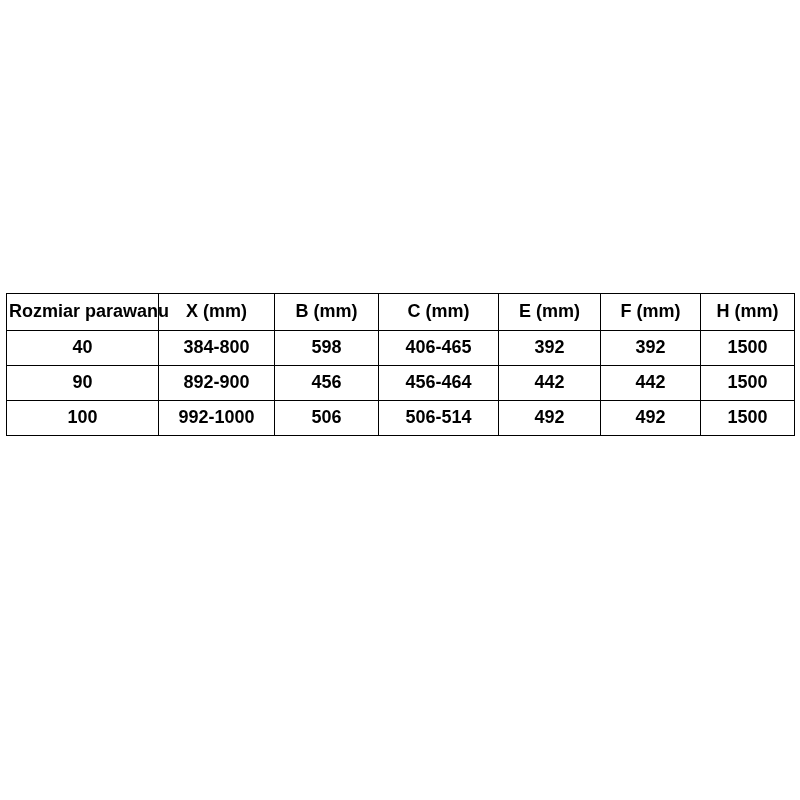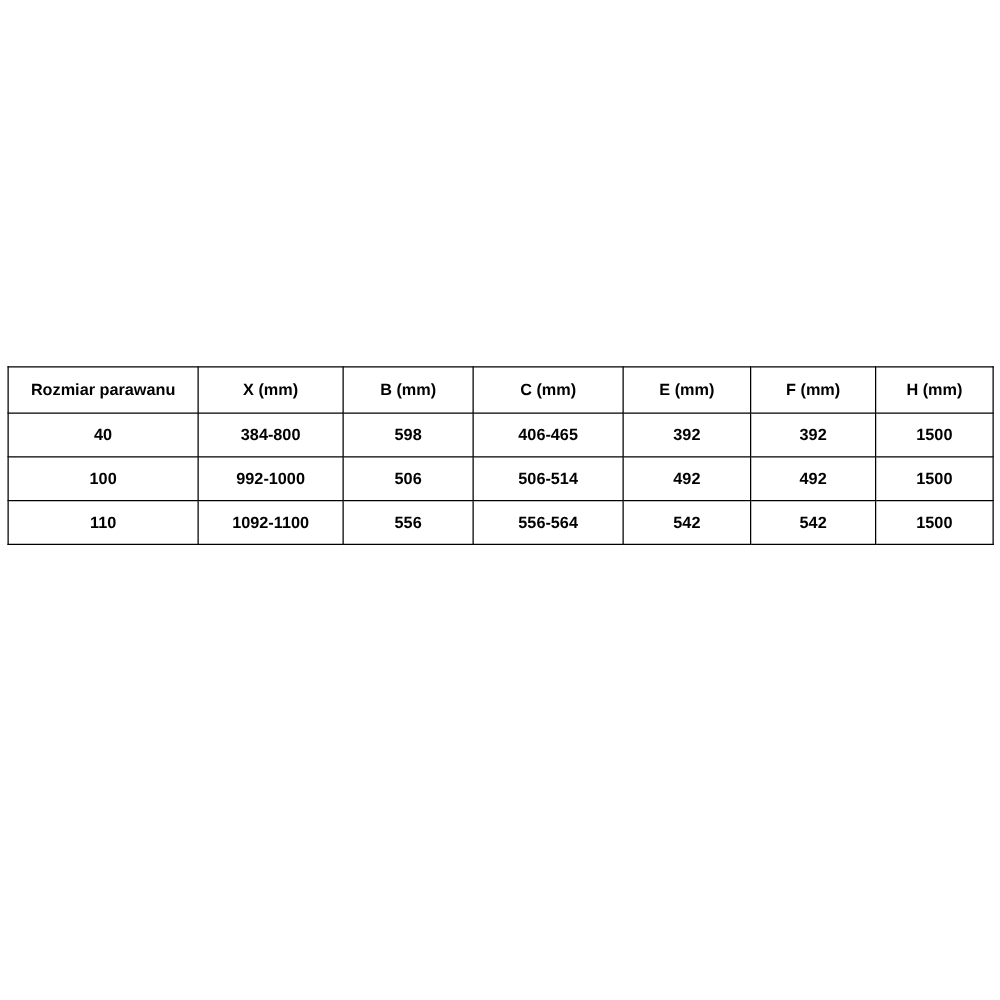--- a/index.html
+++ b/index.html
@@ -23,21 +23,21 @@
   table.spec-table {
     border-collapse: collapse;
     width: 788px;
     table-layout: fixed;
   }
   table.spec-table th,
   table.spec-table td {
     border: 1px solid #000000;
     text-align: center;
     vertical-align: middle;
-    font-size: 13px;
+    font-size: 18px;
     font-weight: bold;
     color: #000000;
     height: 34px;
     padding: 0 2px;
     line-height: 1.1;
     white-space: nowrap;
   }
   table.spec-table th {
     height: 36px;
   }
@@ -78,32 +78,32 @@
       <tr>
         <td>40</td>
         <td>384-800</td>
         <td>598</td>
         <td>406-465</td>
         <td>392</td>
         <td>392</td>
         <td>1500</td>
       </tr>
       <tr>
+        <td>90</td>
+        <td>892-900</td>
+        <td>456</td>
+        <td>456-464</td>
+        <td>442</td>
+        <td>442</td>
+        <td>1500</td>
+      </tr>
+      <tr>
         <td>100</td>
         <td>992-1000</td>
         <td>506</td>
         <td>506-514</td>
         <td>492</td>
         <td>492</td>
         <td>1500</td>
       </tr>
-      <tr>
-        <td>110</td>
-        <td>1092-1100</td>
-        <td>556</td>
-        <td>556-564</td>
-        <td>542</td>
-        <td>542</td>
-        <td>1500</td>
-      </tr>
     </tbody>
   </table>
 </div>
 
 </body></html>

